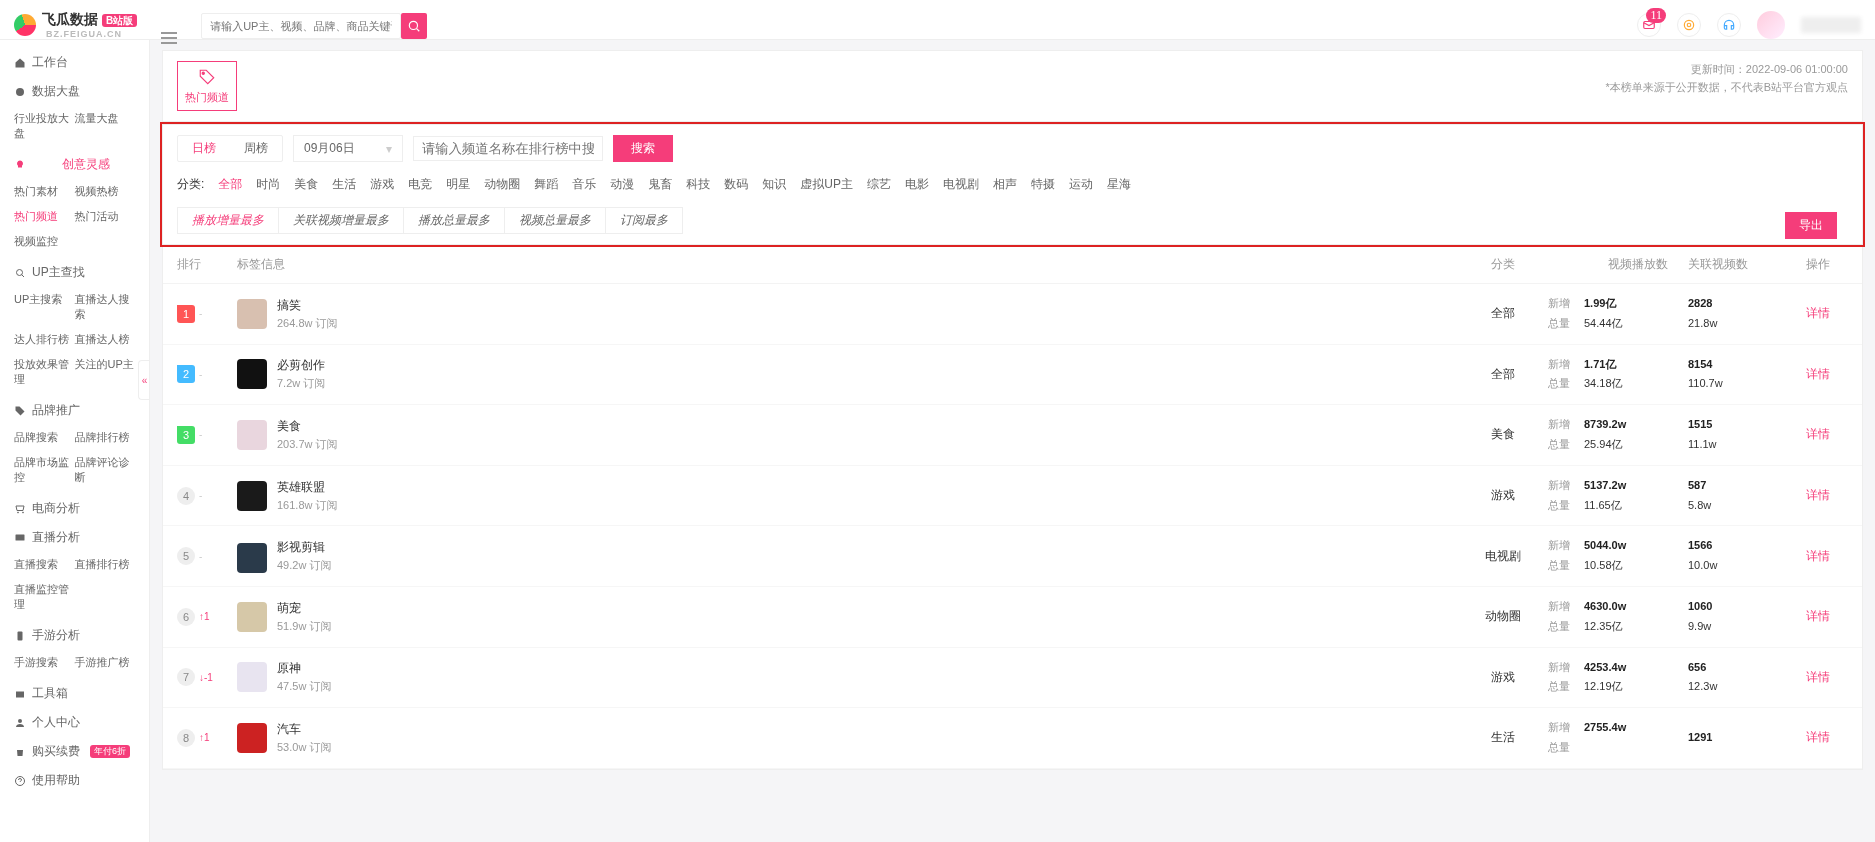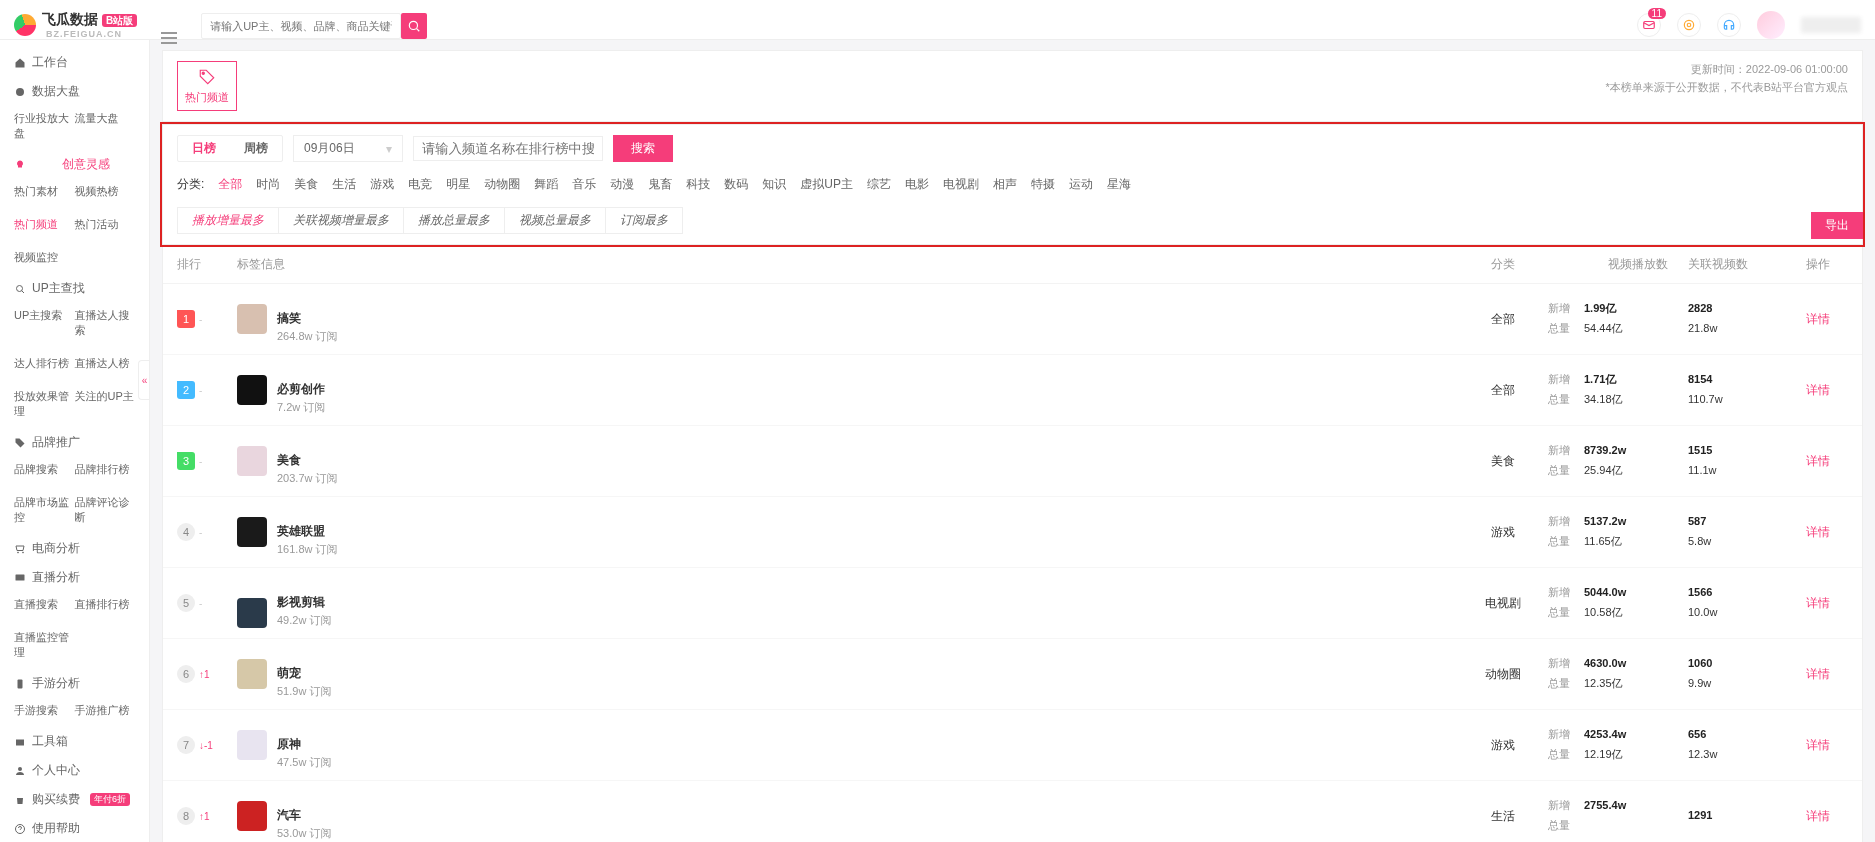--- a/index.html
+++ b/index.html
@@ -16,73 +16,73 @@
 .ham:before,.ham:after { content:""; position:absolute; width:16px; height:2px; background:#999; left:0; }
 .ham:before{top:-5px;} .ham:after{top:5px;}
 .search-box { display:flex; align-items:center; width: 200px; height: 26px; border:1px solid #eee; border-radius:2px; }
 .search-input { flex:1; border:none; outline:none; font-size:11px; padding:0 8px; color:#999; }
 .search-btn { width:26px; height:26px; background:#f53d7a; color:#fff; display:flex; align-items:center; justify-content:center; border-radius:2px; }
 .search-btn svg{width:14px;height:14px;}
 .header-right { margin-left:auto; display:flex; align-items:center; gap:16px; }
 .hdr-icon { width:24px; height:24px; border-radius:50%; border:1px solid #eee; display:flex; align-items:center; justify-content:center; position:relative; color:#f53d7a; }
 .hdr-icon.orn{color:#fa3;} .hdr-icon.blu{color:#4af;}
 .hdr-icon svg{width:14px;height:14px;}
-.badge { position:absolute; top:-6px; right:-6px; background:#f53d7a; color:#fff; font-size:10px; border-radius:8px; padding:0 4px; }
+.badge { position:absolute; top:-6px; right:-6px; background:#f53d7a; color:#fff; font-size:12px; border-radius:8px; padding:0 4px;font-family:Liberation Serif, serif; }
 .avatar { width:28px; height:28px; border-radius:50%; background:linear-gradient(135deg,#fcd,#fef); }
 .user-name-blur { width:60px; height:16px; background:#eee; filter:blur(2px); border-radius:2px; }
 
 
 .layout { display:flex; height: calc(100% - 40px); }
 .sidebar { width:150px; border-right:1px solid #eee; padding:8px 0; overflow:auto; font-size:12px; position:relative; }
 .sb-sec-title { display:flex; align-items:center; gap:6px; padding:6px 14px; color:#666; cursor:pointer; }
 .sb-sec-title.active { color:#f53d7a;gap:36px; }
 .sb-sec-title svg{width:12px;height:12px;}
-.sb-sublist { display:flex; flex-wrap:wrap; padding: 2px 14px 6px; gap:12px 0; }
+.sb-sublist { display:flex; flex-wrap:wrap; padding: 2px 14px 6px; gap:4px 0; }
 .sb-subitem { width:50%; font-size:11px; color:#666; cursor:pointer; padding:3px 0; }
 .sb-subitem.active { color:#f53d7a; }
 .sb-new-badge { display:inline-block; background:#f53d7a; color:#fff; font-size:9px; padding:0 4px; border-radius:3px; margin-left:4px; }
 .collapse-handle { position:absolute; right:-1px; top:320px; width:12px; height:40px; border:1px solid #eee; border-right:none; border-radius:4px 0 0 4px; background:#fff; display:flex; align-items:center; justify-content:center; color:#f53d7a; font-size:10px; }
 
 
 .main { flex:1; background:#f5f5f7; overflow:auto; padding:10px 12px 20px; }
 .topcard { background:#fff; border:1px solid #eee; display:flex; padding:10px 14px; margin-bottom:2px; }
 .chan-box { width:60px; height:50px; border:1px solid #f53d7a; color:#f53d7a; display:flex; flex-direction:column; align-items:center; justify-content:center; font-size:11px; gap:4px; }
 .chan-box svg{width:18px;height:18px;}
 .topcard-right { margin-left:auto; text-align:right; font-size:11px; color:#999; line-height:1.6; }
 
 
 .filter-card { background:#fff; border:1px solid #eee; padding:10px 14px; outline:2px solid #d22; outline-offset:0; }
 .filter-row1 { display:flex; align-items:center; gap:10px; font-size:12px; }
-.seg { display:flex; border:1px solid #eee; border-radius:2px; overflow:hidden;font-weight:bold; }
+.seg { display:flex; border:1px solid #eee; border-radius:2px; overflow:hidden; }
 .seg span { padding:4px 14px; cursor:pointer; color:#666; }
 .seg span.active { color:#f53d7a; }
 .date-sel { border:1px solid #eee; padding:4px 10px; min-width:110px; color:#666; display:flex; align-items:center; justify-content:space-between; cursor:pointer; }
 .filter-search { border:1px solid #eee; padding:4px 8px; width:190px; color:#bbb; }
 .filter-search-btn { background:#f53d7a; color:#fff; padding:5px 18px; cursor:pointer; border-radius:0; }
 .filter-row2 { display:flex; align-items:center; gap:14px; font-size:12px; margin-top:14px; flex-wrap:wrap; }
 .filter-row2 .lbl { color:#333; }
 .cat { color:#666; cursor:pointer; }
 .cat.active { color:#f53d7a; }
 .filter-row3 { display:flex; margin-top:14px; font-size:12px; }
 .sort-tab { padding:4px 14px; border:1px solid #eee; cursor:pointer; color:#666; margin-right:-1px;font-style:italic; }
 .sort-tab.active { color:#f53d7a; }
 
-.export-btn { position:absolute; right:0; margin-top:-33px; background:#f53d7a; color:#fff; padding:5px 14px; font-size:12px; cursor:pointer; }
+.export-btn { position:absolute; right:26px; margin-top:-33px; background:#f53d7a; color:#fff; padding:5px 14px; font-size:12px; cursor:pointer; }
 
 
 .table { background:#fff; border:1px solid #eee; font-size:12px; margin-top:0; }
 .thead { display:flex; padding:10px 14px; color:#999; border-bottom:1px solid #f3f3f3; }
 .col-rank{width:60px;} .col-info{flex:1;} .col-cat{width:90px;text-align:center;} .col-play{width:140px;} .col-rel{width:100px;} .col-act{width:60px;text-align:center;}
 .trow { display:flex; align-items:center; padding:10px 14px; border-bottom:1px solid #f6f6f6; }
 .rank-badge { width:18px; height:18px; display:flex; align-items:center; justify-content:center; color:#fff; font-size:11px; border-radius:0 3px 3px 3px; }
 .rank-badge.r1{background:#f55;} .rank-badge.r2{background:#4bf;} .rank-badge.r3{background:#4d6;} .rank-badge.def{background:#eee;color:#888;border-radius:50%;}
 .rank-delta { font-size:10px; color:#f53d7a; margin-left:4px; width:18px; }
 .rank-delta.same{color:#ccc;}
 .thumb { width:30px; height:30px; border-radius:4px; background:#ddd; margin-right:10px; background-size:cover; flex-shrink:0; }
-.ch-name { font-weight:700; color:#333;margin-top:16px; }
+.ch-name { font-weight:400; color:#333; }
 .ch-sub { color:#999; font-size:11px; margin-top:2px; }
 .stat-line { display:flex; gap:8px; font-size:11px; line-height:1.8; }
 .stat-lbl { color:#999; width:28px; }
 .stat-val { font-weight:bold; color:#222; }
 .act-link { color:#f53d7a; cursor:pointer; }
 </style>
 </head>
 <body>
 
 <div class="header">

